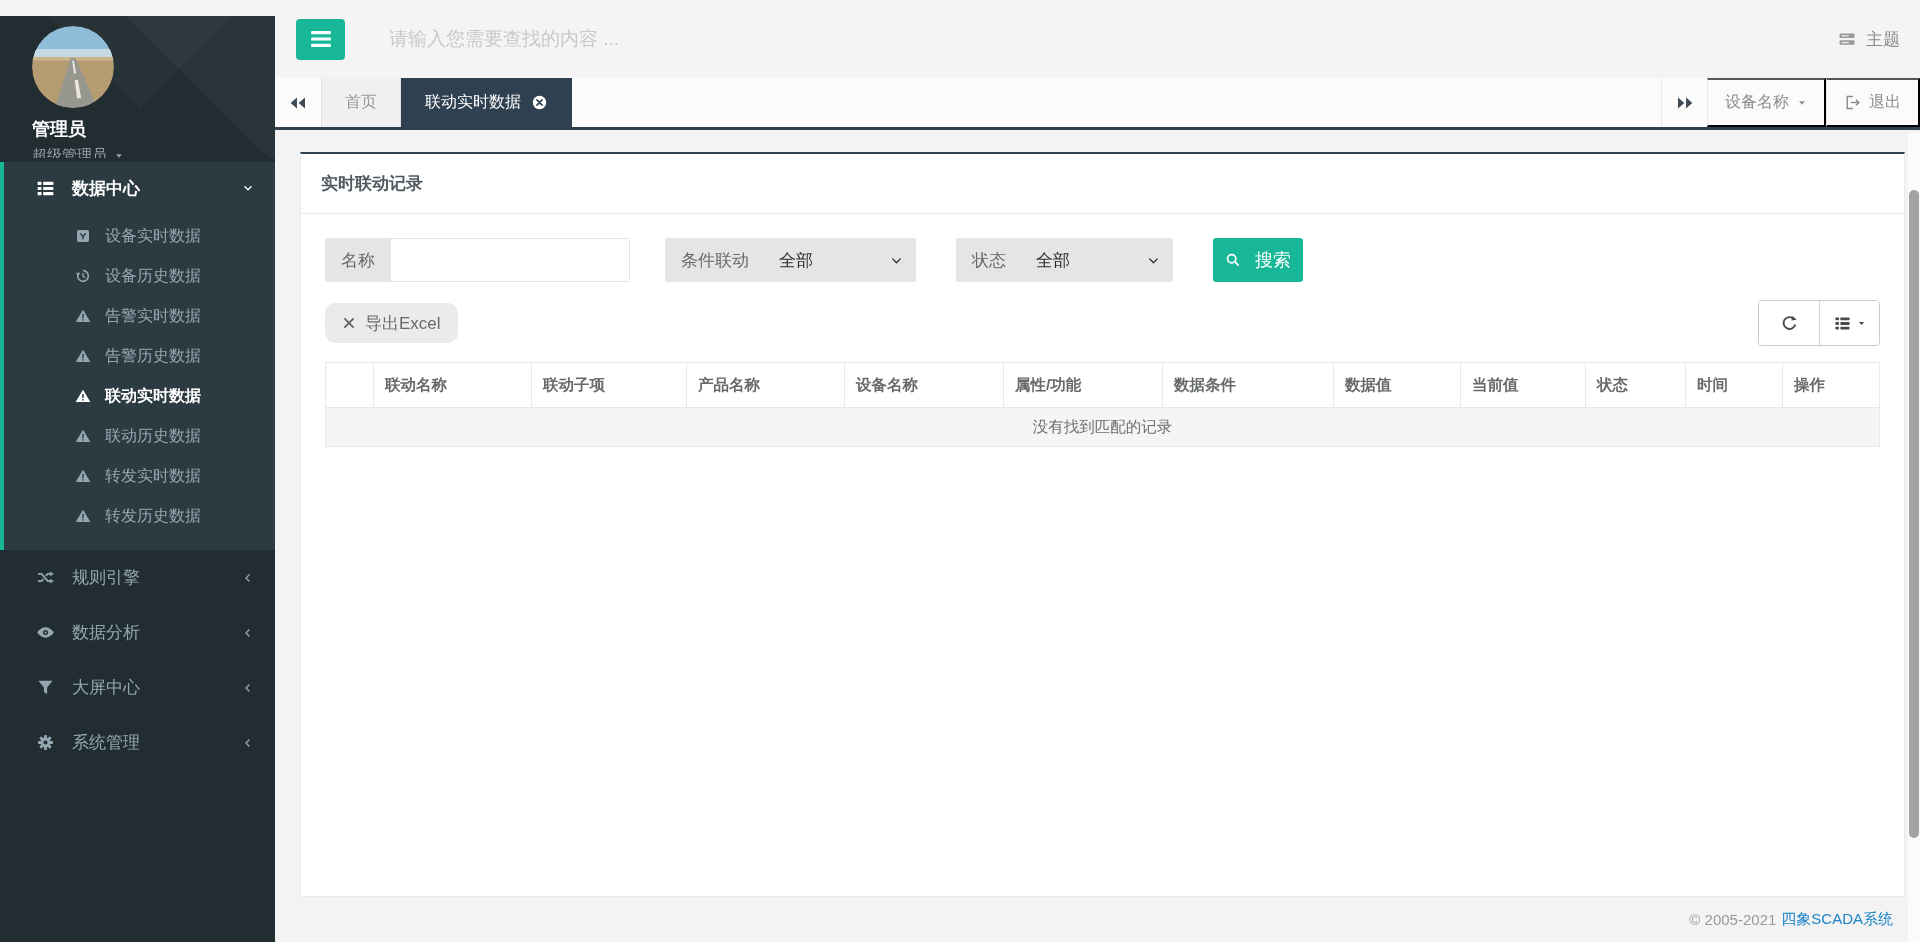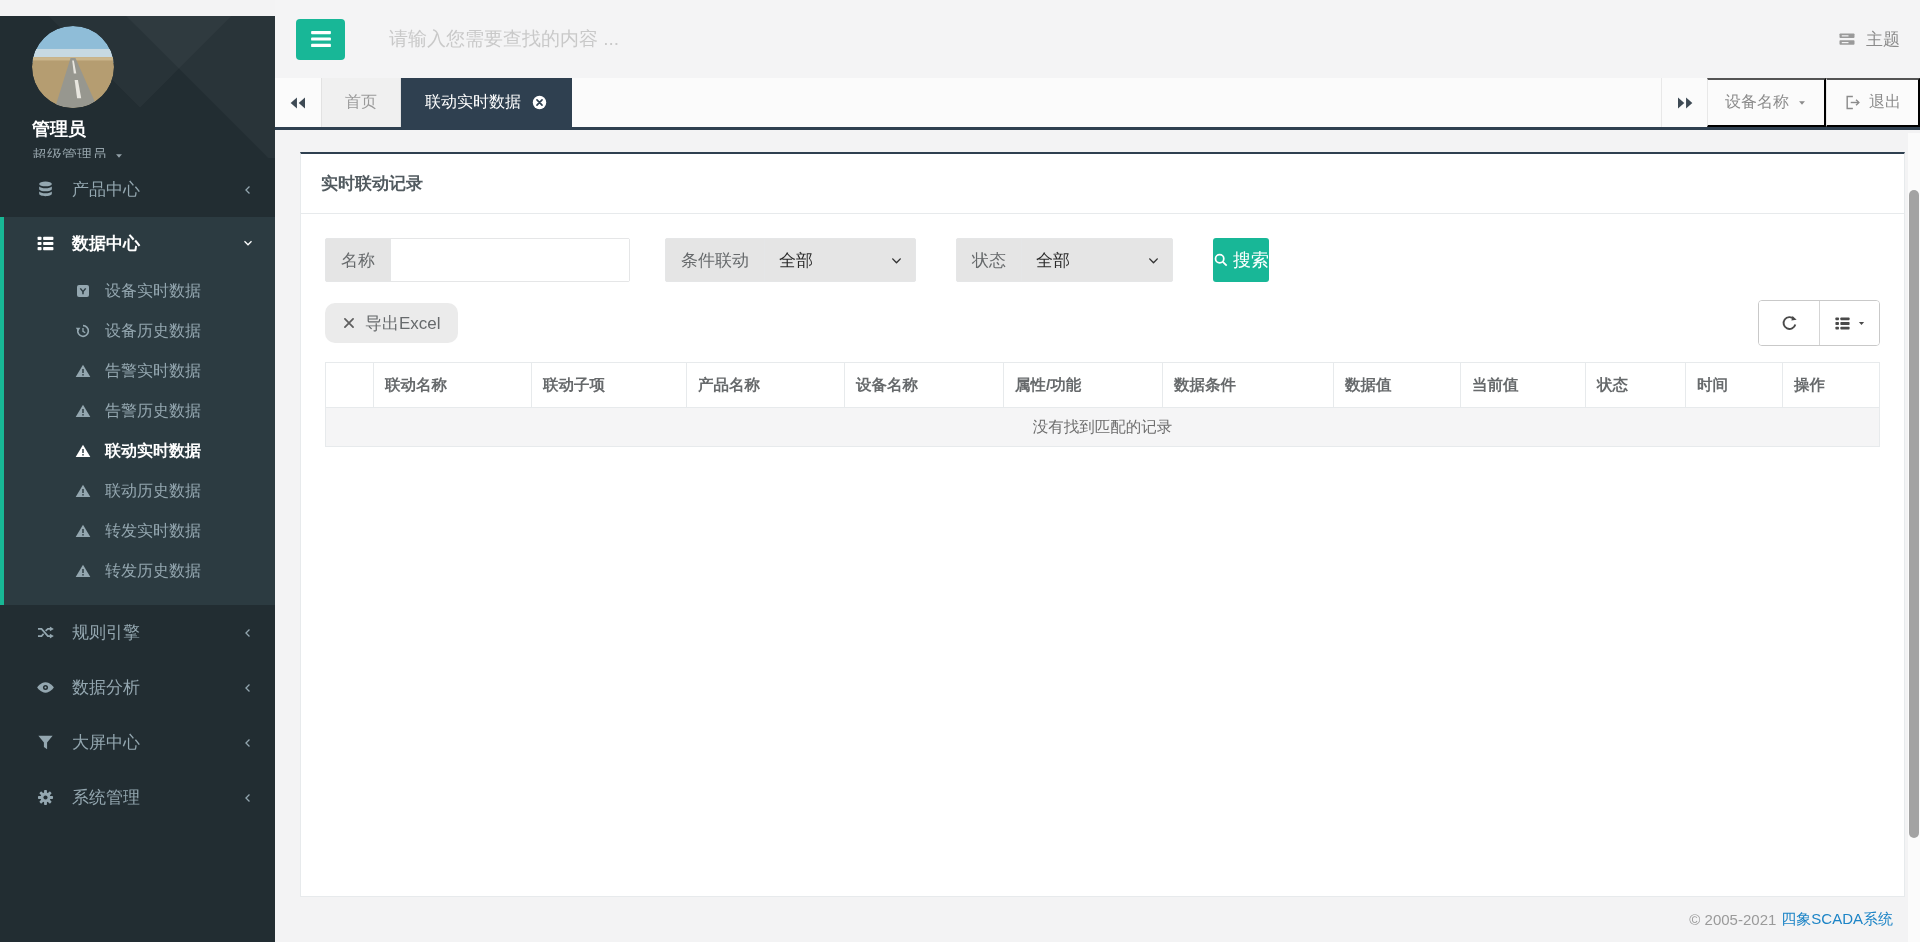--- a/index.html
+++ b/index.html
@@ -79,23 +79,23 @@
   .input-group { display:flex; align-items:stretch; height:44px; border:1px solid #e5e6e7;
                  border-radius:2px; background:#e5e5e5; }
   .ig-label { display:flex; align-items:center; padding:0 15px; color:#676a6c; font-size:17px;
               border-right:1px solid #e5e6e7; white-space:nowrap; }
   .ig-input { border:none; outline:none; width:238px; font-size:17px; padding:0 10px;
               font-family:"Liberation Sans", sans-serif; color:#333; }
   .ig-select { display:flex; align-items:center; justify-content:space-between; width:150px;
                padding:0 12px 0 14px; font-size:17px; color:#2b2b2b; cursor:pointer; }
   .ig-select svg { width:13px; height:13px; stroke:#333; stroke-width:2.6; fill:none; }
   .gap1 { margin-left:35px; } .gap2 { margin-left:40px; }
-  .search-btn { margin-left:40px; height:44px; padding:0 0; background:#18b797; color:#fff;
+  .search-btn { margin-left:40px; height:44px; padding:0 12px; background:#18b797; color:#fff;
                 border:none; border-radius:3px; font-size:18px; display:flex; align-items:center;
-                gap:4px; cursor:pointer; font-family:"Liberation Sans", sans-serif; }
+                gap:14px; cursor:pointer; font-family:"Liberation Sans", sans-serif; }
   .search-btn svg { width:16px; height:16px; stroke:#fff; stroke-width:2.6; fill:none; }
 
   .toolbar-row { margin-top:18px; display:flex; justify-content:space-between; align-items:center; }
   .export-btn { height:40px; padding:0 17px; background:#ebebeb; color:#676a6c; border:none;
                 border-radius:10px; font-size:17px; display:flex; align-items:center; gap:9px;
                 cursor:pointer; font-family:"Liberation Sans", sans-serif; }
   .export-btn svg { width:14px; height:14px; stroke:#5f5f5f; stroke-width:3; stroke-linecap:round; }
   .btn-group { display:flex; border:1px solid #c9c9c9; border-radius:4px; overflow:hidden; background:#fff; }
   .tool-btn { width:60px; height:44px; display:flex; align-items:center; justify-content:center;
               gap:6px; background:#fff; border:none; cursor:pointer; color:#4a4a4a; }
@@ -146,37 +146,20 @@
       </div>
       <div class="user-name">管理员</div>
       <div class="user-role">
         <span>超级管理员</span>
         <svg viewBox="0 0 24 24">
             <path d="M5 8l7 8 7-8z"></path>
           </svg>
       </div>
     </div>
     <div class="menu">
-        <div class="menu-section">
-          <div class="menu-row">
-            <span class="mi">
-              <svg class="ic" viewBox="0 0 24 24">
-                <ellipse cx="12" cy="5" rx="8" ry="3"></ellipse>
-                <path d="M4 8.2c1.5 1.5 4.4 2.3 8 2.3s6.5-.8 8-2.3v3.1c0 1.7-3.6 3-8 3s-8-1.3-8-3z"></path>
-                <path d="M4 14.4c1.5 1.5 4.4 2.3 8 2.3s6.5-.8 8-2.3v3.1c0 1.7-3.6 3-8 3s-8-1.3-8-3z"></path>
-              </svg>
-            </span>
-            <span>产品中心</span>
-            <span class="chev">
-              <svg viewBox="0 0 24 24">
-                <path d="M14.5 6l-6 6 6 6"></path>
-              </svg>
-            </span>
-          </div>
-        </div>
         <div class="menu-section expanded">
           <div class="menu-row">
             <span class="mi">
               <svg class="ic" viewBox="0 0 24 24">
                 <rect x="2" y="3.5" width="5" height="4" rx="1"></rect>
                 <rect x="9" y="3.5" width="13" height="4" rx="1"></rect>
                 <rect x="2" y="10" width="5" height="4" rx="1"></rect>
                 <rect x="9" y="10" width="13" height="4" rx="1"></rect>
                 <rect x="2" y="16.5" width="5" height="4" rx="1"></rect>
                 <rect x="9" y="16.5" width="13" height="4" rx="1"></rect>

